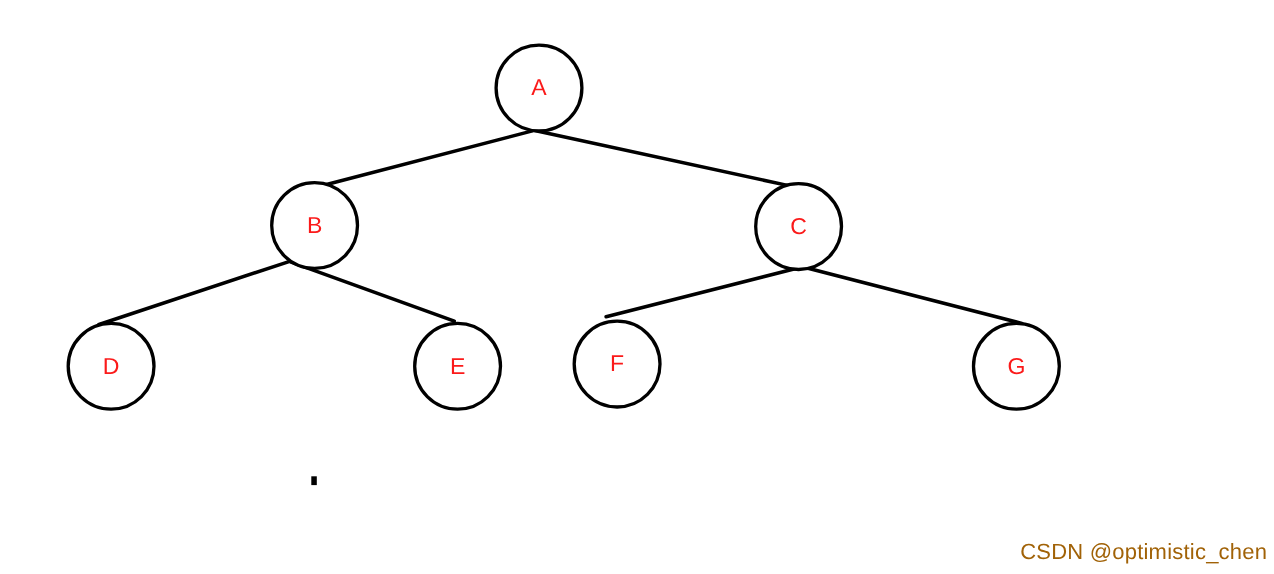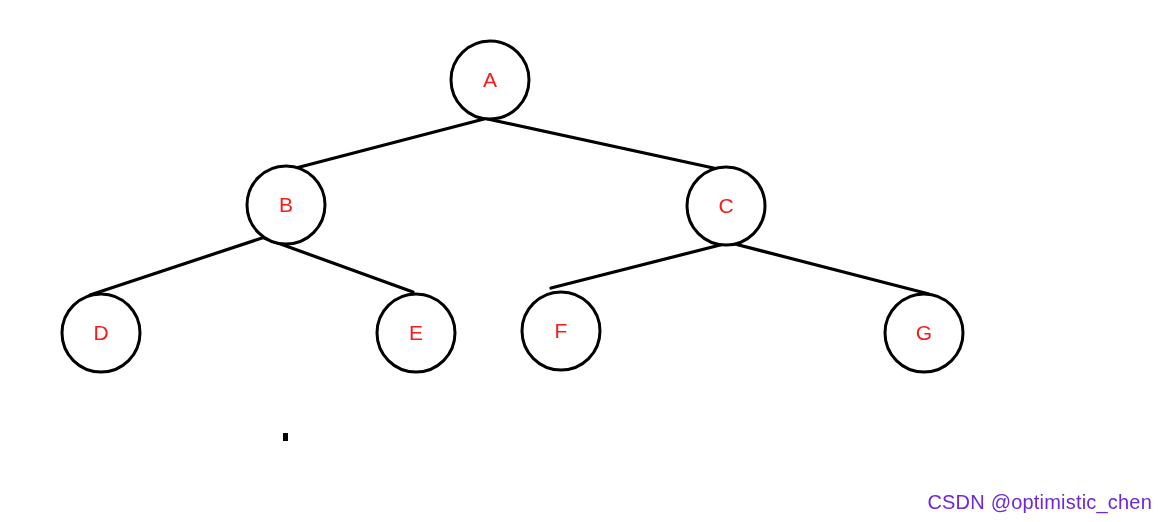--- a/index.html
+++ b/index.html
@@ -47,21 +47,21 @@
     text-anchor: middle;
     dominant-baseline: middle;
   }
   .stray-dot {
     fill: #000000;
   }
   .watermark {
     position: absolute;
     right: 6px;
     bottom: 8px;
-    color: #6d28d9;
+    color: #a16207;
     font-family: "Liberation Sans", sans-serif;
     font-size: 20px;
     letter-spacing: 0.2px;
     white-space: nowrap;
     user-select: none;
   }
 </style>
 </head>
 <body>
 

